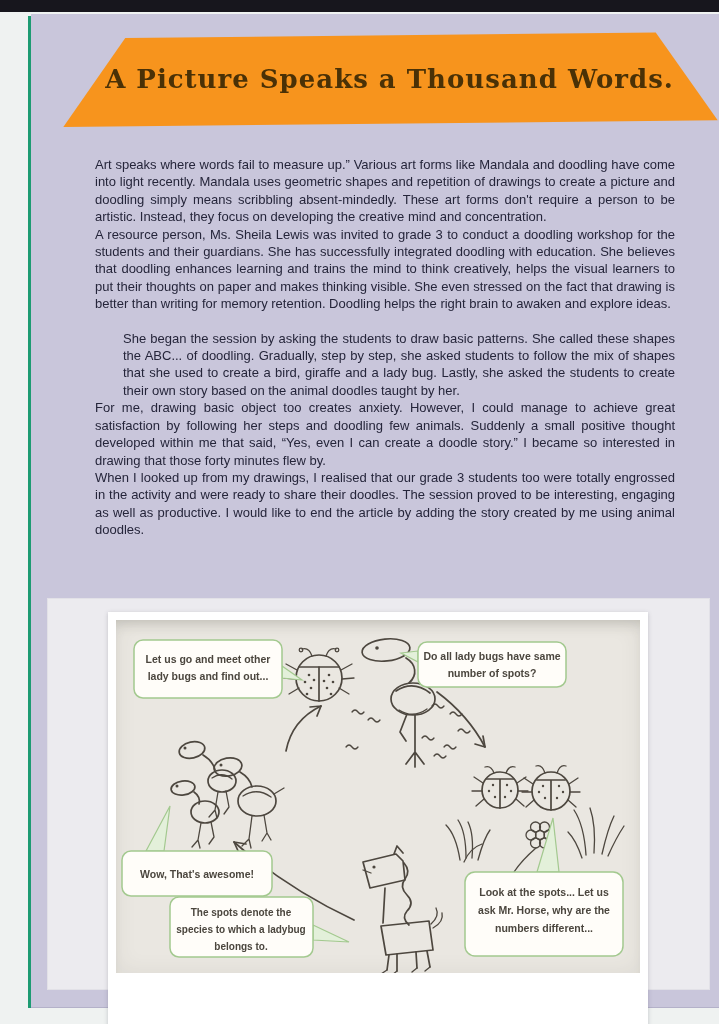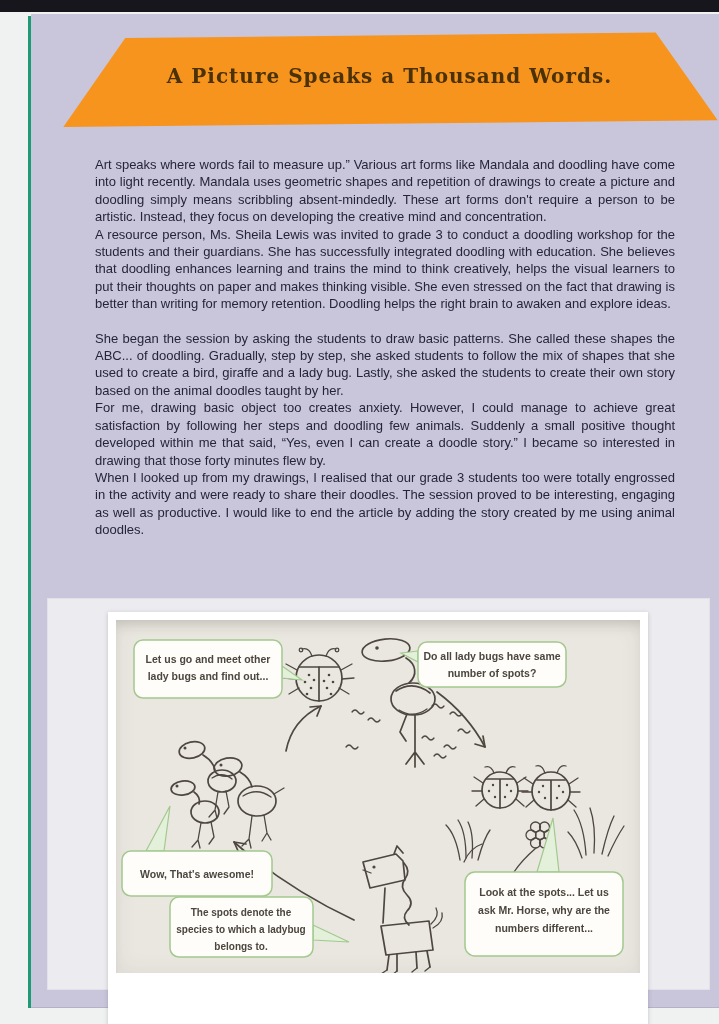--- a/index.html
+++ b/index.html
@@ -26,32 +26,32 @@
   .banner {
     position: absolute; left: 60px; top: 28px; width: 659px; height: 102px;
     background: #F7941D;
     clip-path: polygon(9.9% 9.8%, 90.4% 4.5%, 99.8% 90.5%, 0.5% 97%);
   }
   .banner-title {
     padding-top: 36px;
     text-align: center;
     font-family: "DejaVu Serif", serif;
     font-weight: bold;
-    font-size: 20px;
+    font-size: 26px;
     letter-spacing: 1px;
     color: #4a3106;
   }
   .article {
     position: absolute; left: 95px; top: 156px; width: 580px;
     font-size: 13px; line-height: 17.4px;
     color: #25253a;
     text-align: justify;
   }
   .article p { margin: 0; }
-  .article p.spaced { margin-top: 17px; }
+  .article p.spaced { margin-top: 17px; margin-left: 28px; }
   .byline {
     margin-top: 15px;
     font-size: 17px;
     font-weight: bold;
     color: #101020;
     letter-spacing: -0.2px;
     text-align: left;
   }
   .figure {
     position: absolute; left: 47px; top: 598px; width: 663px; height: 392px;

